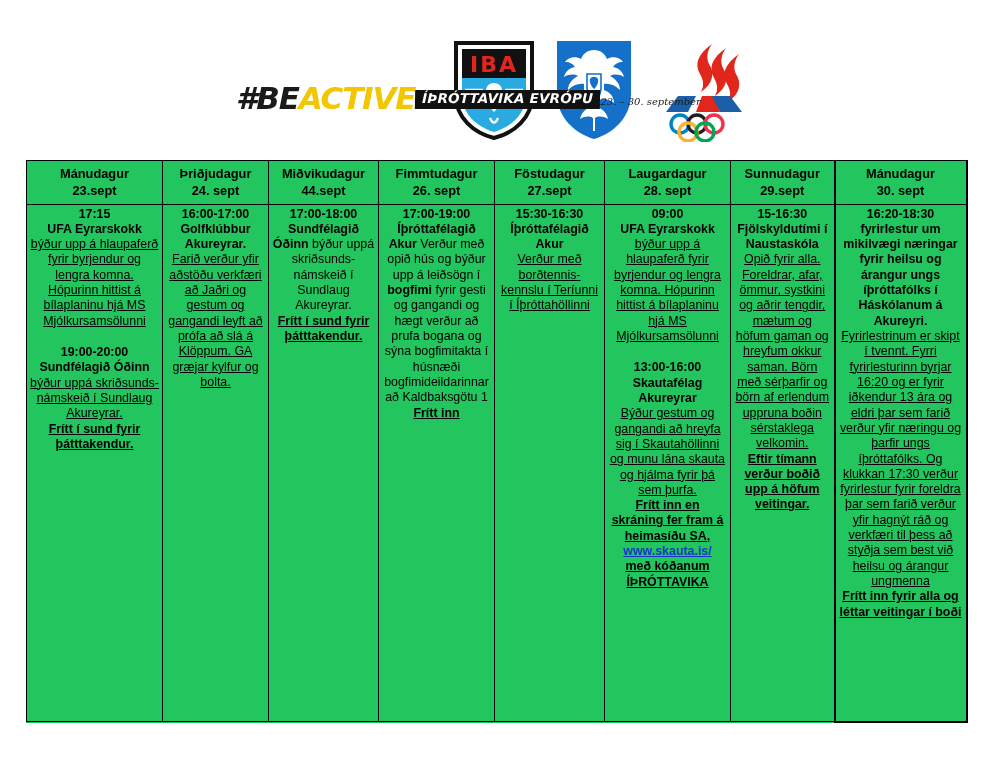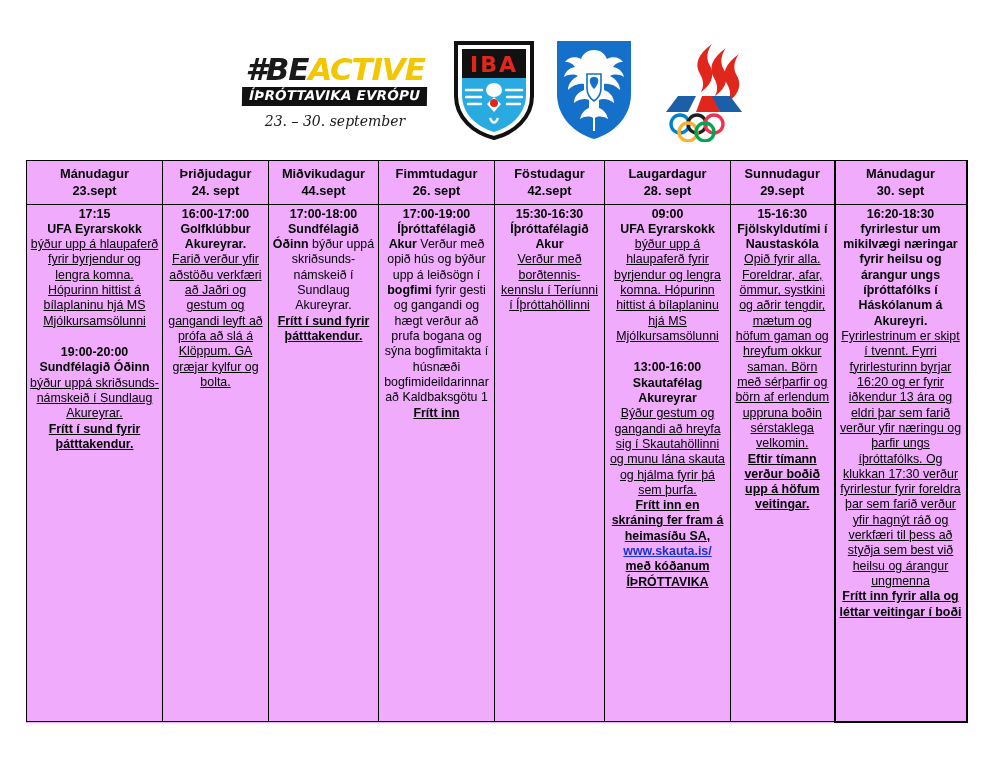--- a/index.html
+++ b/index.html
@@ -34,21 +34,21 @@
     gap: 18px;
   }
 
   
   .beactive {
     position: relative;
     width: 198px;
     height: 104px;
     background: #ffffff;
     display: flex;
-    flex-direction: column;
+    flex-direction: row;
     align-items: center;
     justify-content: flex-start;
     padding-top: 16px;
     box-sizing: border-box;
   }
   .ba-top {
     font-family: "DejaVu Sans", sans-serif;
     font-size: 31px;
     font-weight: 900;
     font-style: italic;
@@ -68,21 +68,21 @@
     font-style: italic;
     letter-spacing: 0.2px;
     padding: 2px 7px 3px 7px;
     line-height: 1;
     white-space: nowrap;
     transform: skewX(-1deg);
   }
   .ba-dates {
     margin-top: 7px;
     font-family: "DejaVu Serif", serif;
-    font-size: 14px;
+    font-size: 10px;
     font-style: italic;
     color: #1a1a1a;
     white-space: nowrap;
   }
 
   
   .logo {
     display: block;
   }
 
@@ -90,21 +90,21 @@
   .schedule-wrap {
     position: absolute;
     left: 26px;
     top: 160px;
     width: 940px;
   }
   table.schedule {
     border-collapse: collapse;
     table-layout: fixed;
     width: 940px;
-    background: #f0abfc;
+    background: #22c55e;
   }
   table.schedule th,
   table.schedule td {
     border: 1px solid #000000;
     vertical-align: top;
     padding: 2px 3px 4px 3px;
     text-align: center;
     font-size: 12.4px;
     line-height: 1.235;
     word-wrap: break-word;
@@ -229,21 +229,21 @@
           <th>
             <div>Miðvikudagur</div>
             <div>44.sept</div>
           </th>
           <th>
             <div>Fimmtudagur</div>
             <div>26. sept</div>
           </th>
           <th>
             <div>Föstudagur</div>
-            <div>42.sept</div>
+            <div>27.sept</div>
           </th>
           <th>
             <div>Laugardagur</div>
             <div>28. sept</div>
           </th>
           <th>
             <div>Sunnudagur</div>
             <div>29.sept</div>
           </th>
           <th>

